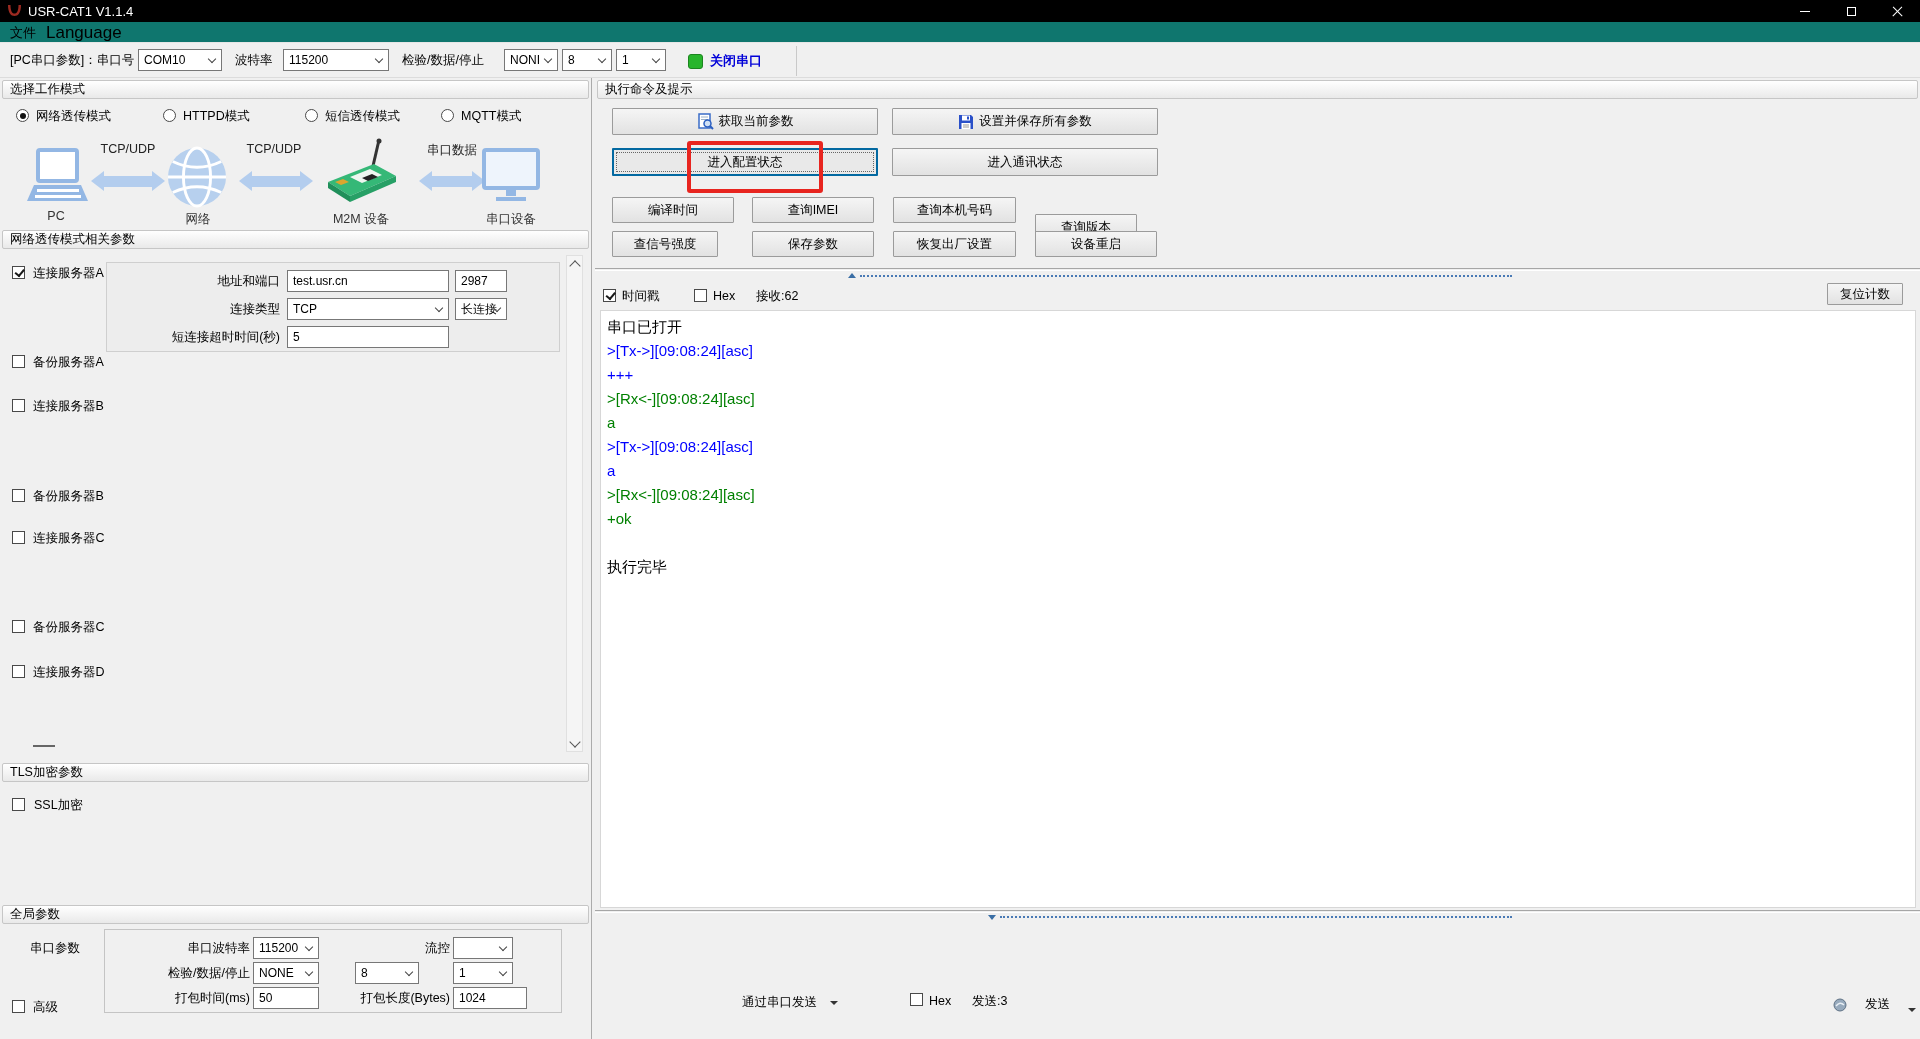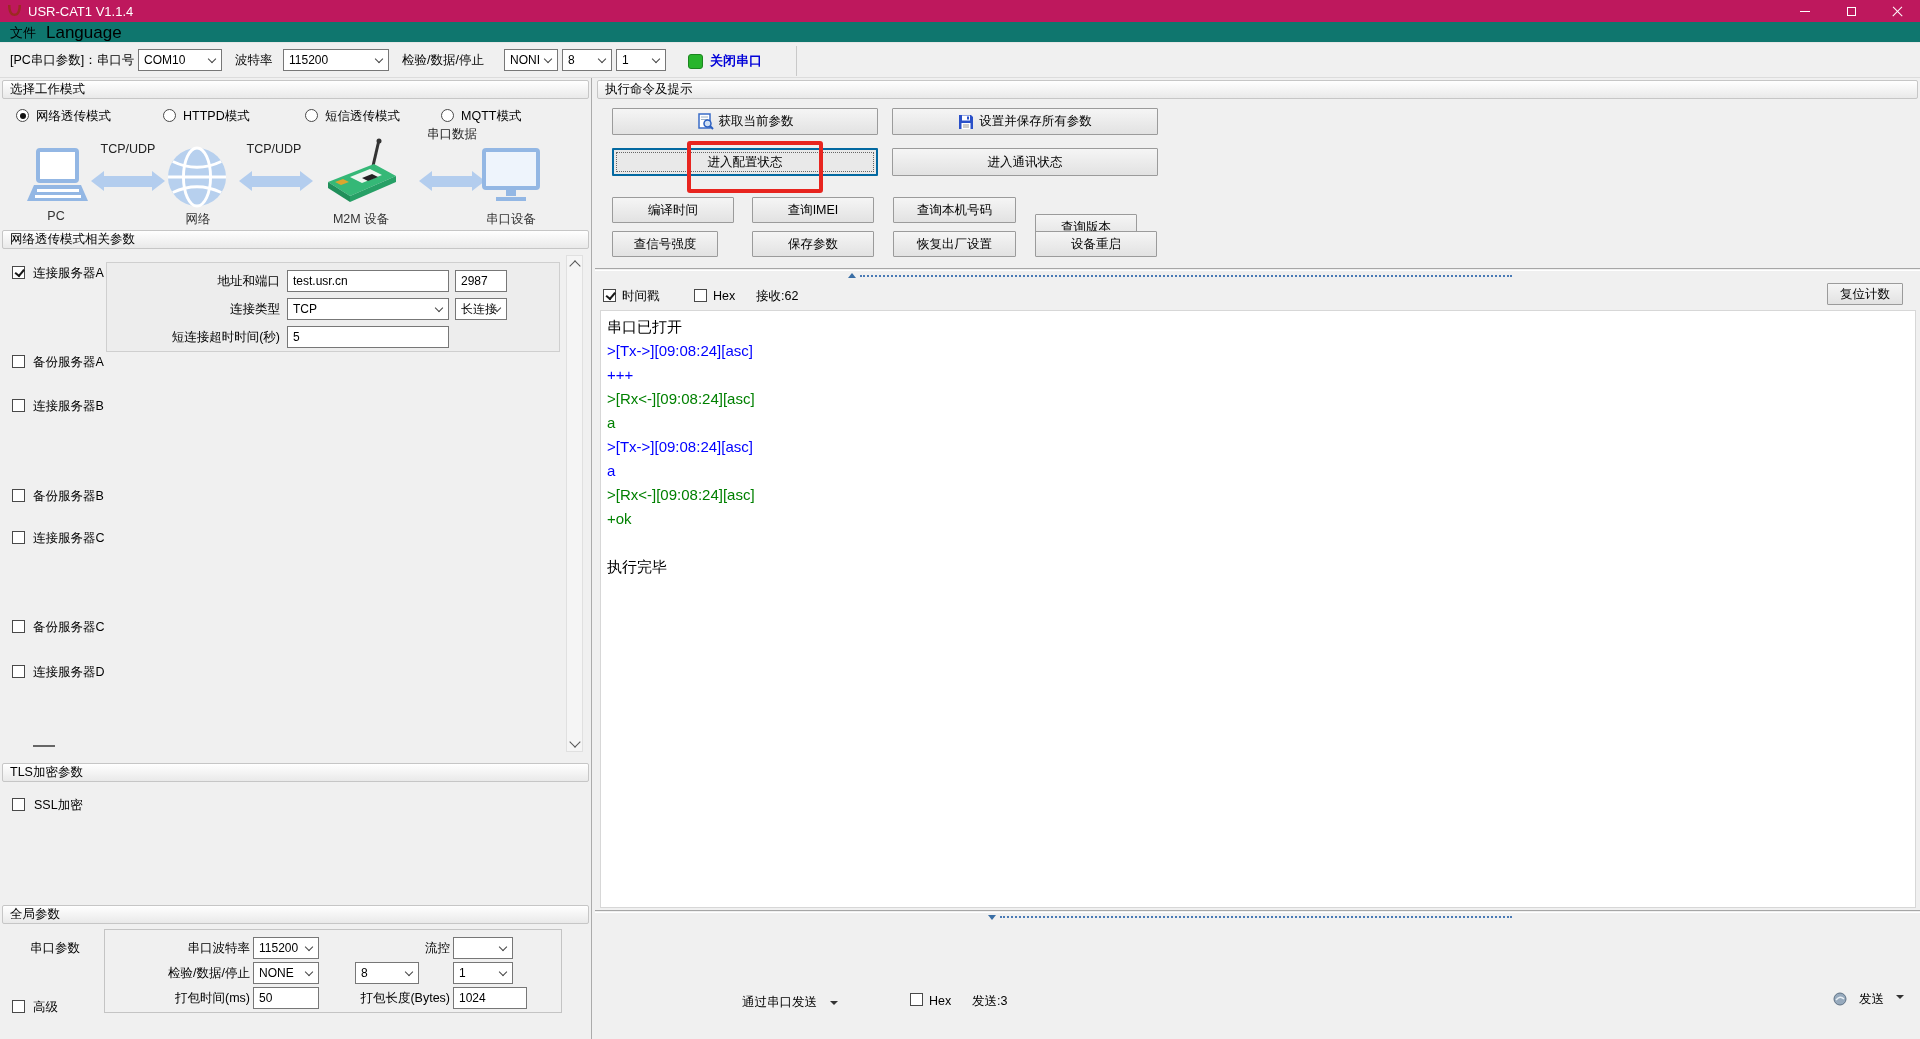--- a/index.html
+++ b/index.html
@@ -55,21 +55,21 @@
   .panelbox{position:absolute;background:#ededed;border:1px solid #cfcfcf;box-sizing:border-box}
   .gbox{position:absolute;border:1px solid #c4c4c4;box-sizing:border-box}
   .vsep{position:absolute;width:1px;background:#ababab}
 </style>
 </head>
 <body>
 
 <div id="app">
 
   
-  <div class="abs" style="left: 0px; top: 0px; width: 1920px; height: 22px; background: #be185d;">
+  <div class="abs" style="left: 0px; top: 0px; width: 1920px; height: 22px; background: #000000;">
     <span class="abs" style="left:7px;top:4px">
       <svg width="15" height="14" viewBox="0 0 15 14">
           <path d="M1 1 C1 9 4 12 7.5 12 C11 12 14 9 14 1 L11.5 1 C11.5 7 10 9.5 7.5 9.5 C5 9.5 3.5 7 3.5 1 Z" fill="#9c2a21"></path>
         </svg>
     </span>
     <span class="lbl" style="left:28px;top:4px;color:#fff;font-size:13px">USR-CAT1 V1.1.4</span>
     <div class="wbtn" style="left:1782px">
         <span class="gl-min"></span>
       </div>
     <div class="wbtn" style="left:1828px">
@@ -146,21 +146,21 @@
         <line x1="57" y1="2" x2="51" y2="28" stroke="#333" stroke-width="3"></line>
         <circle cx="57" cy="3" r="2.5" fill="#333"></circle>
         <polygon points="6,44 52,26 74,38 28,58" fill="#35b877"></polygon>
         <polygon points="6,44 28,58 28,64 6,50" fill="#1f8f5a"></polygon>
         <polygon points="28,58 74,38 74,44 28,64" fill="#27a066"></polygon>
         <polygon points="28,39 48,31 60,37 40,45" fill="#eef6f0"></polygon>
         <polygon points="40,40 50,36 56,39 46,43" fill="#222"></polygon>
         <polygon points="13,44 21,41 27,44 19,47" fill="#d9a62e"></polygon>
       </svg>
     </span>
-    <span class="dialabel" style="left:420px;top:126px;width:64px">串口数据</span>
+    <span class="dialabel" style="left:420px;top:142px;width:64px">串口数据</span>
     <span class="darrow" style="left:432px;top:176px;width:40px"></span>
     <span class="abs" style="left:482px;top:148px">
       <svg width="58" height="56" viewBox="0 0 58 56">
         <rect x="2" y="2" width="54" height="38" rx="2" fill="#eef4fc" stroke="#93b7e4" stroke-width="4"></rect>
         <rect x="24" y="42" width="10" height="6" fill="#93b7e4"></rect>
         <rect x="14" y="49" width="30" height="4" fill="#93b7e4"></rect>
       </svg>
     </span>
     <span class="nodelabel" style="left:38px;top:209px;width:36px">PC</span>
     <span class="nodelabel" style="left:172px;top:211px;width:52px">网络</span>
@@ -326,21 +326,21 @@
     <div class="dotline" style="left:1000px;top:916px;width:512px"></div>
 
     
     <div class="abs" style="left:742px;top:994px;width:100px;height:18px">
       <span class="lbl" style="left:0;top:1px">通过串口发送</span>
       <span class="tri-blk" style="left:88px;top:7px"></span>
     </div>
     <span class="cb" style="left:910px;top:993px" data-checked="false"></span>
     <span class="lbl" style="left:929px;top:994px">Hex</span>
     <span class="lbl" style="left:972px;top:994px">发送:3</span>
-    <div class="abs" style="left:1833px;top:992px;width:64px;height:20px;display:flex;align-items:flex-start;gap:12px">
+    <div class="abs" style="left:1833px;top:992px;width:64px;height:20px;display:flex;align-items:flex-end;gap:18px">
       <span style="display:inline-flex">
         <svg width="14" height="14" viewBox="0 0 14 14">
             <circle cx="7" cy="7" r="6" fill="#97aabd" stroke="#5f7285" stroke-width="1"></circle>
             <path d="M3 8 Q7 3 11 7" stroke="#e8eef4" stroke-width="1.5" fill="none"></path>
           </svg>
       </span>
       <span class="lbl" style="position:static">发送</span>
       <span class="tri-blk" style="position:static;margin-top:3px"></span>
     </div>
   </div>

